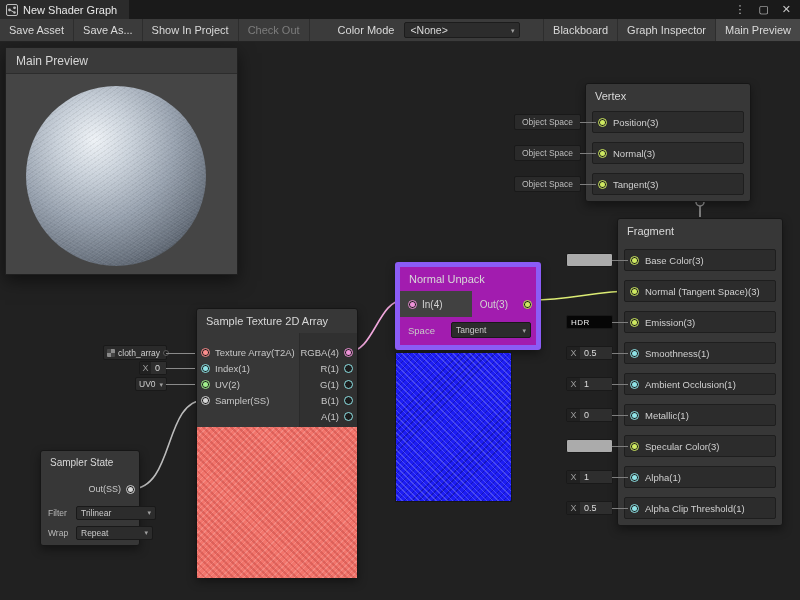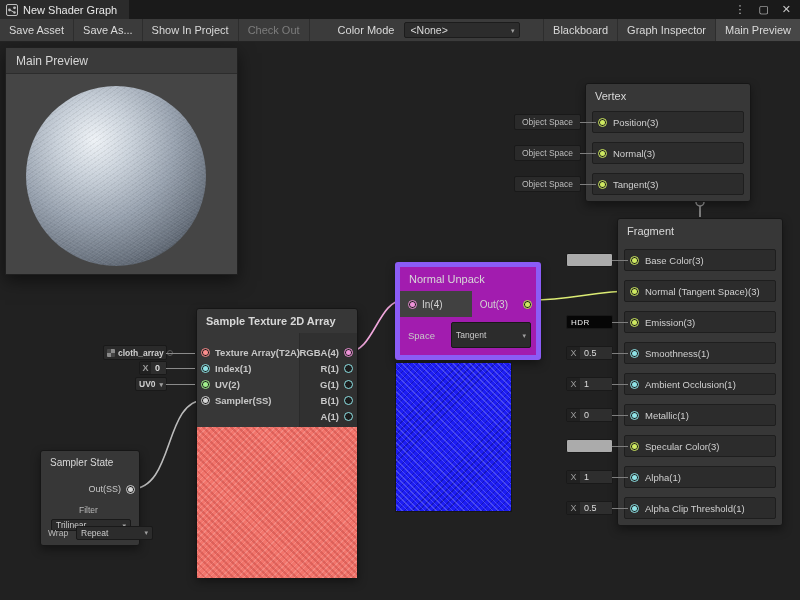--- a/index.html
+++ b/index.html
@@ -53,21 +53,21 @@
 .preview-panel{position:absolute;left:5px;top:5px;width:233px;height:228px;background:#3f3f3f;border:1px solid #1f1f1f;z-index:4;box-shadow:0 6px 16px rgba(0,0,0,.5);}
 .preview-header{height:26px;display:flex;align-items:center;padding:0 10px;font-size:12px;color:#d6d6d6;background:#3a3a3a;border-bottom:1px solid #2c2c2c;}
 .preview-body{position:relative;height:200px;background:#454545;overflow:hidden;}
 .sphere{position:absolute;left:20px;top:12px;width:180px;height:180px;border-radius:50%;
  background:
   repeating-linear-gradient(28deg, rgba(255,255,255,.05) 0 1px, rgba(0,0,0,0) 1px 3px),
   repeating-linear-gradient(-35deg, rgba(0,0,0,.06) 0 1px, rgba(0,0,0,0) 1px 4px),
   radial-gradient(circle at 38% 30%, #eef2f6 0%, #c9d1da 22%, #98a2af 48%, #6b7480 72%, #424953 90%, #2f343b 100%);}
 
 
-.st{width:162px;height:270px;font-weight:bold;}
+.st{width:162px;height:270px;}
 .st-out-col{position:absolute;top:24px;right:0;width:58px;height:94px;background:#303030;border-left:1px solid #2a2a2a;}
 .st-row{position:absolute;height:16px;display:flex;align-items:center;gap:5px;font-size:9.5px;color:#c8c8c8;white-space:nowrap;}
 .st-row.in{left:4px;}
 .st-row.out{right:4px;flex-direction:row-reverse;}
 .st-preview{position:absolute;left:0;top:118px;width:160px;height:151px;
  background:
   repeating-linear-gradient(45deg, rgba(130,0,0,.18) 0 2px, rgba(0,0,0,0) 2px 5px),
   repeating-linear-gradient(-45deg, rgba(255,255,255,.16) 0 1px, rgba(0,0,0,0) 1px 4px),
   #f2756c;}
 .st-widget{position:absolute;}
@@ -77,35 +77,35 @@
 .picker-dot{margin-left:auto;width:6px;height:6px;border-radius:50%;background:#1e1e1e;border:1px solid #5a5a5a;flex:none;}
 .w-uv{width:32px;height:14px;background:#2c2c2c;border:1px solid #191919;border-radius:2px;display:flex;align-items:center;justify-content:space-between;padding:0 3px;font-size:8.5px;color:#cfcfcf;}
 
 
 .nu{background:transparent;border:none;box-shadow:none;}
 .nu-body{width:146px;background:#a21caf;border:5px solid #8b5cf6;border-radius:3px;box-shadow:0 4px 10px rgba(0,0,0,.4);}
 .nu-io{position:relative;height:26px;}
 .nu-in{position:absolute;left:0;top:0;bottom:0;width:72px;background:#414141;display:flex;align-items:center;gap:5px;padding-left:8px;font-size:10px;color:#d2d2d2;}
 .nu-out{position:absolute;right:0;top:0;bottom:0;display:flex;align-items:center;flex-direction:row-reverse;gap:15px;padding-right:4px;font-size:10px;color:#d2d2d2;}
 .nu-space{display:flex;align-items:center;justify-content:space-between;padding:5px 5px 7px 8px;font-size:9.5px;color:#c8c8c8;}
-.nu-space .dropdown{width:80px;height:26px;}
+.nu-space .dropdown{width:80px;height:16px;}
 .nu-preview{width:117px;height:150px;margin-top:2px;border:1px solid #161616;
  background:
   repeating-linear-gradient(45deg, rgba(255,255,255,.2) 0 1px, rgba(0,0,0,0) 1px 4px),
   repeating-linear-gradient(-45deg, rgba(0,0,70,.3) 0 1px, rgba(0,0,0,0) 1px 5px),
   #1d1df2;}
 
 
 .sm{width:100px;height:96px;}
 .sm .node-header{height:22px;font-size:10px;}
 .sm-out{position:absolute;top:30px;right:4px;height:16px;display:flex;align-items:center;flex-direction:row-reverse;gap:5px;font-size:9px;color:#c8c8c8;}
 .sm-row{position:absolute;left:7px;right:5px;height:15px;display:flex;align-items:center;gap:4px;font-size:8.5px;color:#b9b9b9;}
 .sm-row .lab{width:24px;flex:none;}
 .sm-row .dropdown{flex:1;height:14px;gap:36px;}
-.filter-row{top:54px;flex-direction:column;}
+.filter-row{top:54px;}
 .wrap-row{top:74px;}
 .dropdown{background:#2c2c2c;border:1px solid #191919;border-radius:2px;color:#cccccc;font-size:8.5px;display:flex;align-items:center;justify-content:space-between;padding:0 4px;white-space:nowrap;}
 
 
 .vx{left:585px;top:26px;width:166px;height:119px;margin-top:15px;}
 .fr{left:617px;top:176px;width:166px;height:308px;}
 </style>
 </head>
 <body>
 

